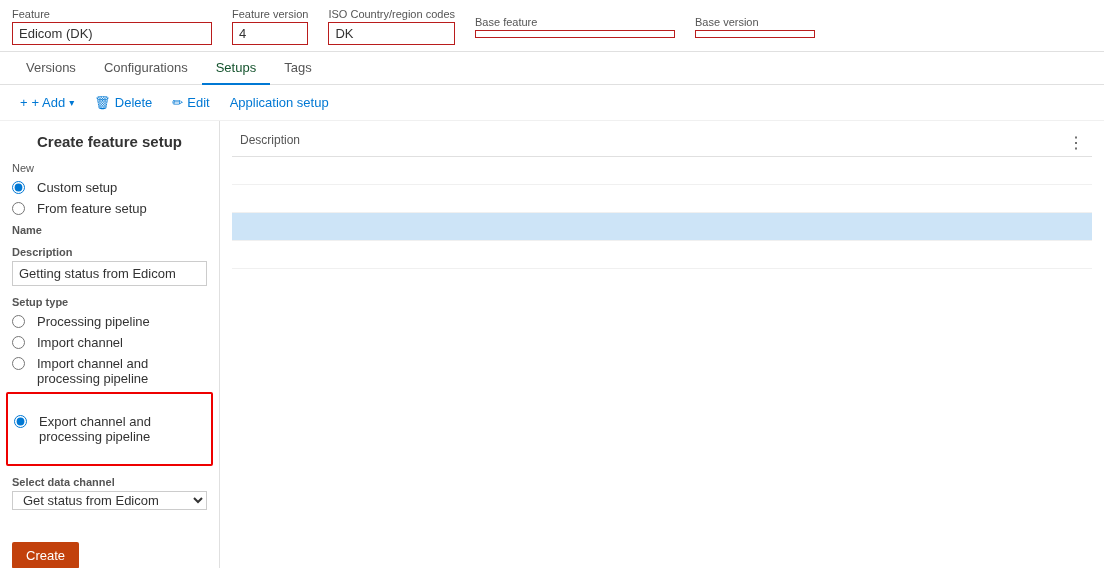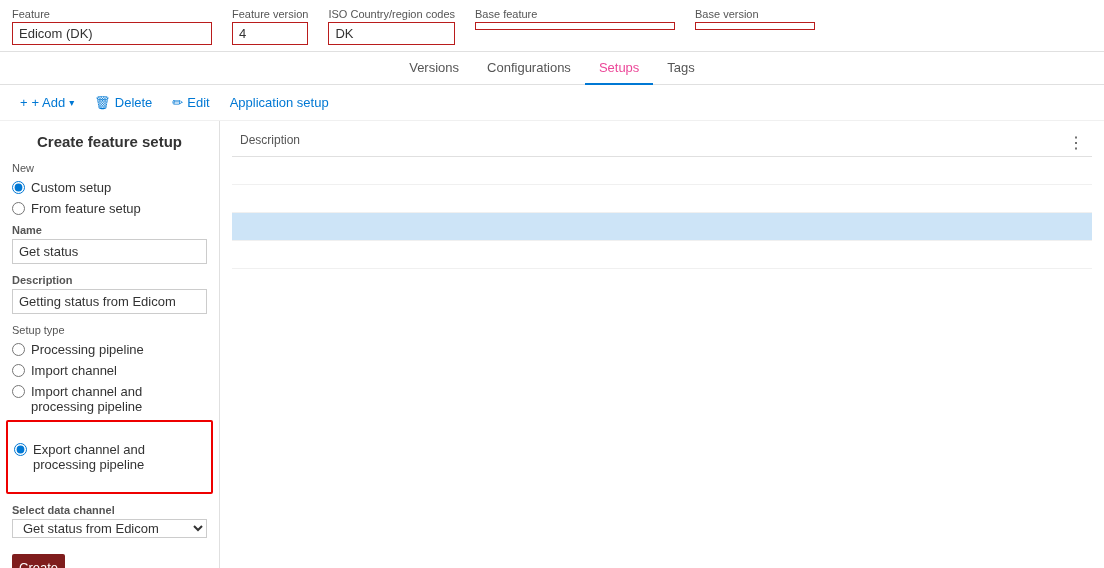--- a/index.html
+++ b/index.html
@@ -8,21 +8,21 @@
       font-size: 13px;
       background: #fff;
       color: #333;
       width: 1104px;
       height: 568px;
       overflow: hidden;
     }
 
     .top-bar {
       display: flex;
-      align-items: flex-start;
+      align-items: center;
       padding: 8px 12px 6px;
       border-bottom: 1px solid #e0e0e0;
       gap: 20px;
     }
 
     .field-group {
       display: flex;
       flex-direction: column;
       gap: 2px;
     }
@@ -43,34 +43,33 @@
 
     .field-value.narrow { min-width: 40px; }
     .field-value.medium { min-width: 120px; }
     .field-value.wide { min-width: 200px; }
 
     .nav-tabs {
       display: flex;
       gap: 0;
       padding: 0 12px;
       border-bottom: 1px solid #e0e0e0;
-      justify-content: center;
     }
 
     .nav-tab {
       padding: 8px 14px;
       font-size: 13px;
       cursor: pointer;
       color: #555;
       border-bottom: 2px solid transparent;
       margin-bottom: -1px;
     }
 
     .nav-tab.active {
-      color: #ec4899;
+      color: #14532d;
       border-bottom: 2px solid #0078d4;
       font-weight: 500;
     }
 
     .toolbar {
       display: flex;
       align-items: center;
       gap: 4px;
       padding: 6px 12px;
       border-bottom: 1px solid #f0f0f0;
@@ -120,21 +119,21 @@
     .radio-group {
       display: flex;
       flex-direction: column;
       gap: 6px;
       margin-bottom: 8px;
     }
 
     .radio-item {
       display: flex;
       align-items: flex-start;
-      gap: 6px;
+      gap: 12px;
       font-size: 13px;
       cursor: pointer;
     }
 
     .radio-item input[type="radio"] {
       margin-top: 1px;
       cursor: pointer;
       accent-color: #0078d4;
     }
 
@@ -159,20 +158,21 @@
       outline: none;
       font-family: inherit;
     }
 
     .setup-type-section {
       margin-bottom: 8px;
     }
 
     .setup-type-section .section-label {
       margin-top: 0;
+      font-weight: bold;
     }
 
     .highlighted-radio {
       border: 2px solid #e00;
       border-radius: 2px;
       padding: 20px 6px;
       margin: 0 -6px;
     }
 
     .select-field {
@@ -181,28 +181,28 @@
       padding: 0 6px;
       font-size: 13px;
       color: #333;
       background: #fff;
       font-family: inherit;
       cursor: pointer;
     }
 
     .create-btn {
       display: inline-block;
-      background: #7f1d1d;
+      background: #c2410c;
       color: #fff;
       border: none;
-      padding: 6px 7px;
+      padding: 6px 14px;
       font-size: 13px;
       cursor: pointer;
       border-radius: 2px;
-      margin-top: 6px;
+      margin-top: 22px;
       font-family: inherit;
     }
 
     .right-panel {
       flex: 1;
       padding: 8px 12px;
       background: #fff;
       overflow: auto;
     }
 
@@ -301,21 +301,20 @@
         <span>Custom setup</span>
       </label>
       <label class="radio-item">
         <input type="radio" name="setup_new" style="">
         <span>From feature setup</span>
       </label>
     </div>
 
     <div class="form-field">
       <label>Name</label>
-      <input type="text" value="Get status" style="">
     </div>
 
     <div class="form-field">
       <label>Description</label>
       <input type="text" value="Getting status from Edicom" style="">
     </div>
 
     <div class="setup-type-section">
       <div class="section-label">Setup type</div>
 

